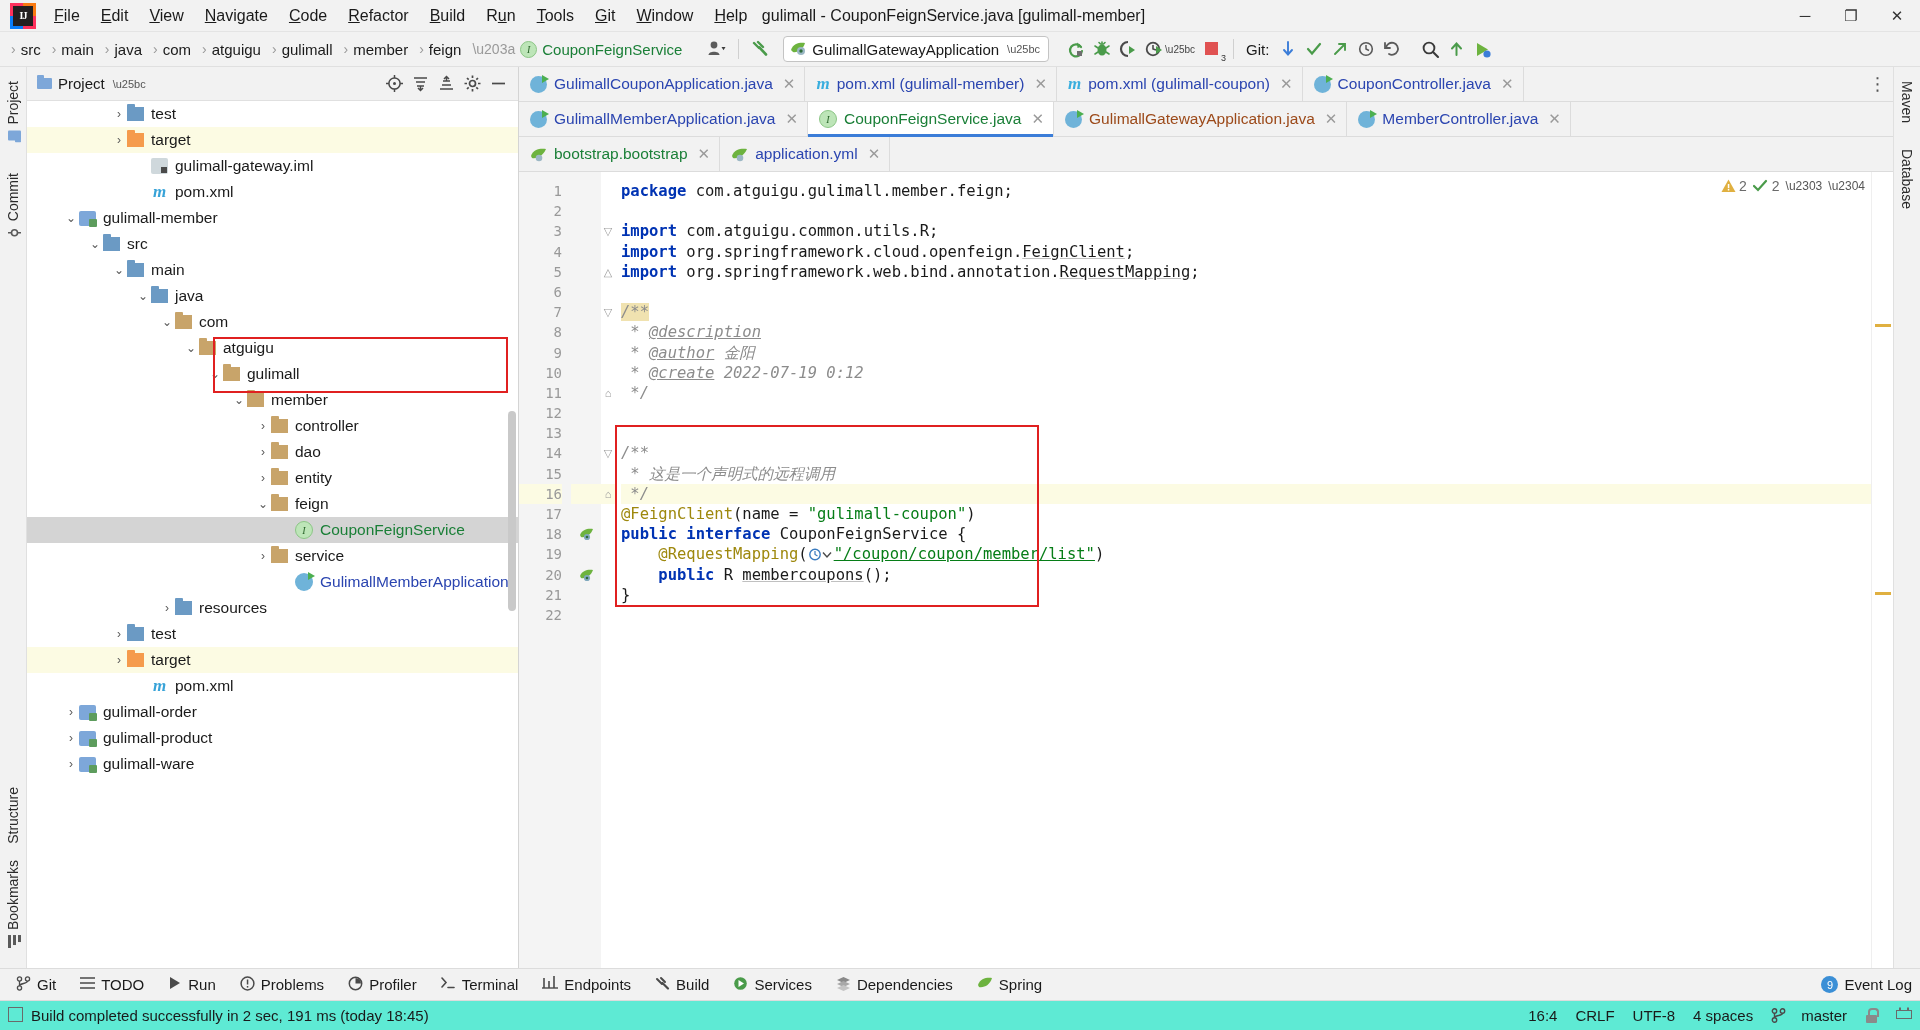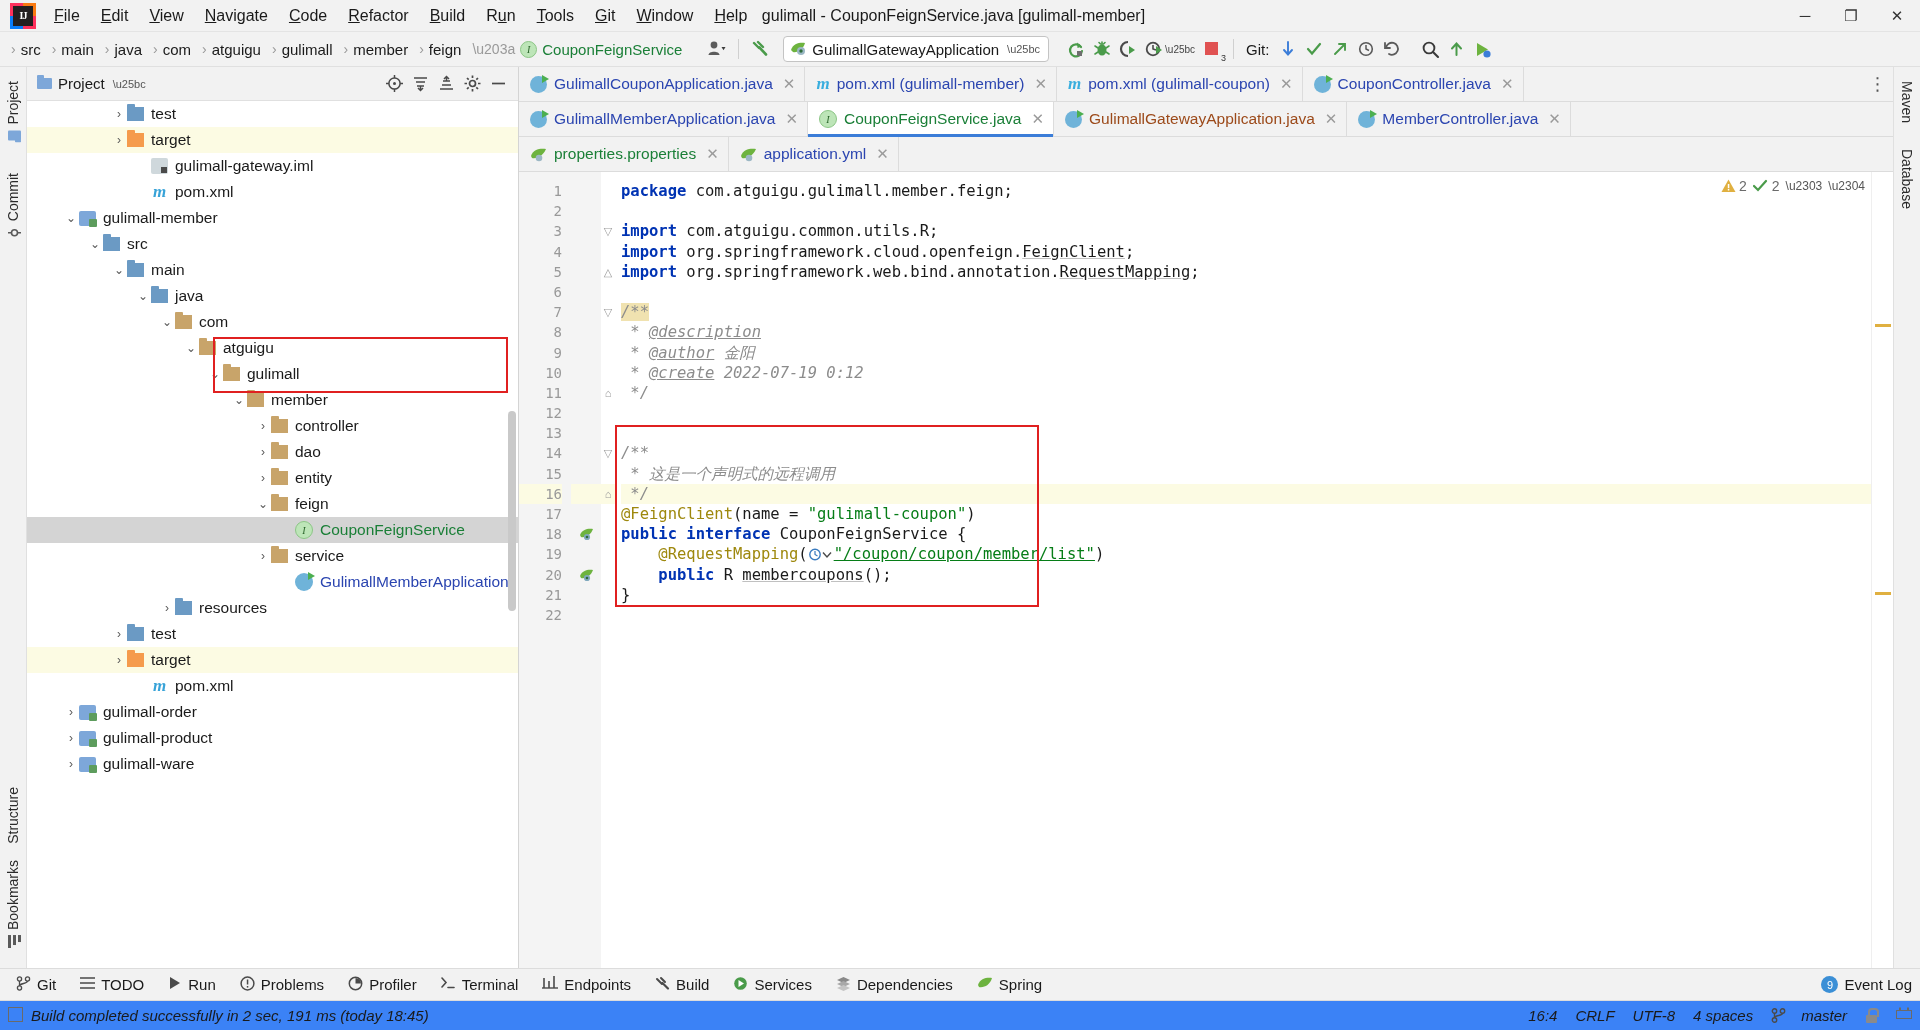--- a/index.html
+++ b/index.html
@@ -180,21 +180,21 @@
     height:32px; flex:none; display:flex; align-items:center;
     background:#f2f2f2; border-top:1px solid #dcdcdc; font-size:15px; padding-left:4px;
   }
   .twitem { display:flex; align-items:center; gap:6px; padding:4px 12px; white-space:nowrap; color:#1a1a1a; }
   .tw-right { margin-left:auto; display:flex; align-items:center; padding-right:8px; }
   .badge-blue { width:17px;height:17px;border-radius:50%;background:#3b8fd6;color:#fff;
     font-size:11px;display:flex;align-items:center;justify-content:center;margin-right:6px;}
 
   .statusbar {
     height:30px; flex:none; display:flex; align-items:center;
-    background:#3b82f6; border-top:1px solid #dcdcdc; font-size:15px; padding:0 8px;font-style:italic;
+    background:#5eead4; border-top:1px solid #dcdcdc; font-size:15px; padding:0 8px;
   }
   .sb-left { display:flex; align-items:center; gap:8px; }
   .sb-right { margin-left:auto; display:flex; align-items:center; gap:18px; color:#1a1a1a; }
   .sb-right span { white-space:nowrap; }
   .lock-ico { width:13px;height:15px;position:relative;display:inline-block; }
   .lock-ico:before{content:"";position:absolute;left:1px;bottom:0;width:11px;height:8px;background:#8a8a8a;border-radius:1px;}
   .lock-ico:after{content:"";position:absolute;left:3px;top:0;width:7px;height:7px;border:2px solid #8a8a8a;border-bottom:none;border-radius:4px 4px 0 0;}
 </style>
 </head>
 <body>
@@ -675,21 +675,21 @@
               <span class="x">✕</span>
             </div>
             <div class="tab tab-sp"></div>
           </div>
           <div class="tabrow">
             <div class="tab green">
               <svg class="spring-ico" viewBox="0 0 17 15">
                 <path d="M1 9 C3 2 11 1 16 2 C13 9 7 12 2 11 Z" fill="#6db33f"></path>
                 <circle cx="9" cy="11" r="3.3" fill="#9bb7c4"></circle>
               </svg>
-              <span>properties.properties</span>
+              <span>bootstrap.bootstrap</span>
               <span class="x">✕</span>
             </div>
             <div class="tab">
               <svg class="spring-ico" viewBox="0 0 17 15">
                 <path d="M1 9 C3 2 11 1 16 2 C13 9 7 12 2 11 Z" fill="#6db33f"></path>
                 <circle cx="9" cy="11" r="3.3" fill="#9bb7c4"></circle>
               </svg>
               <span>application.yml</span>
               <span class="x">✕</span>
             </div>

